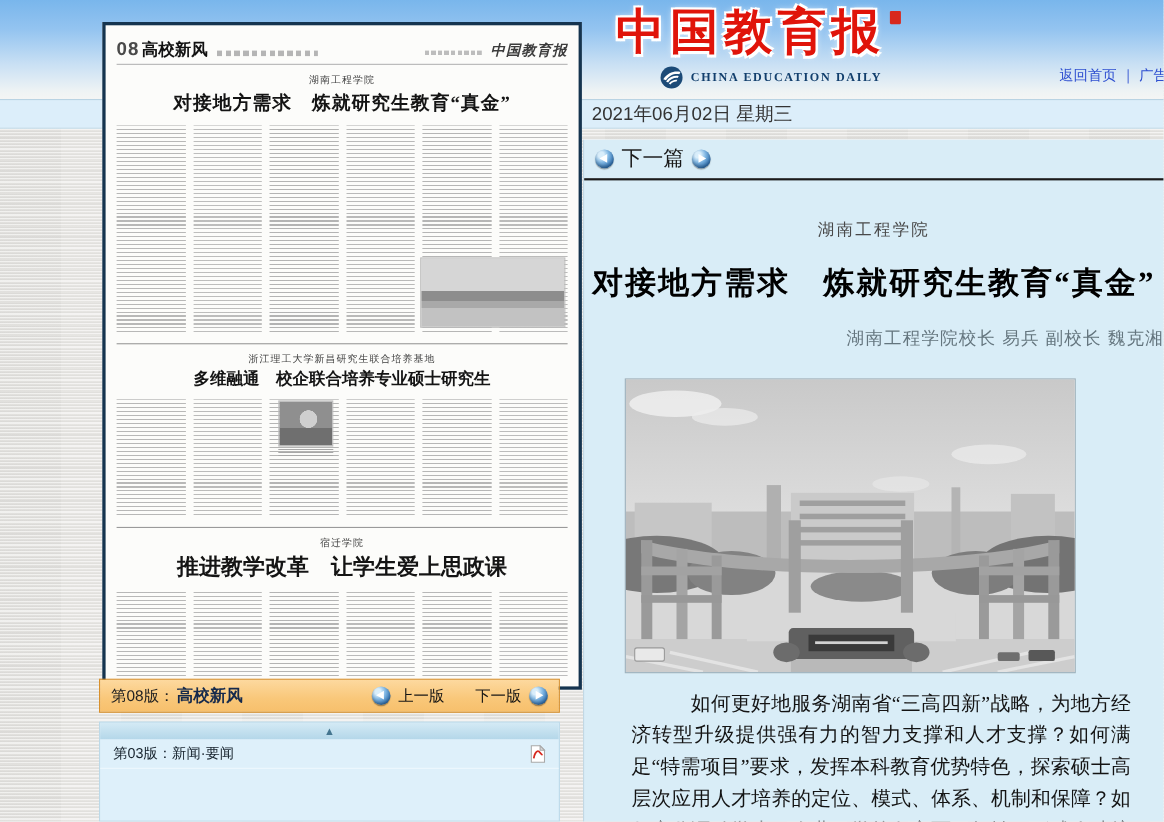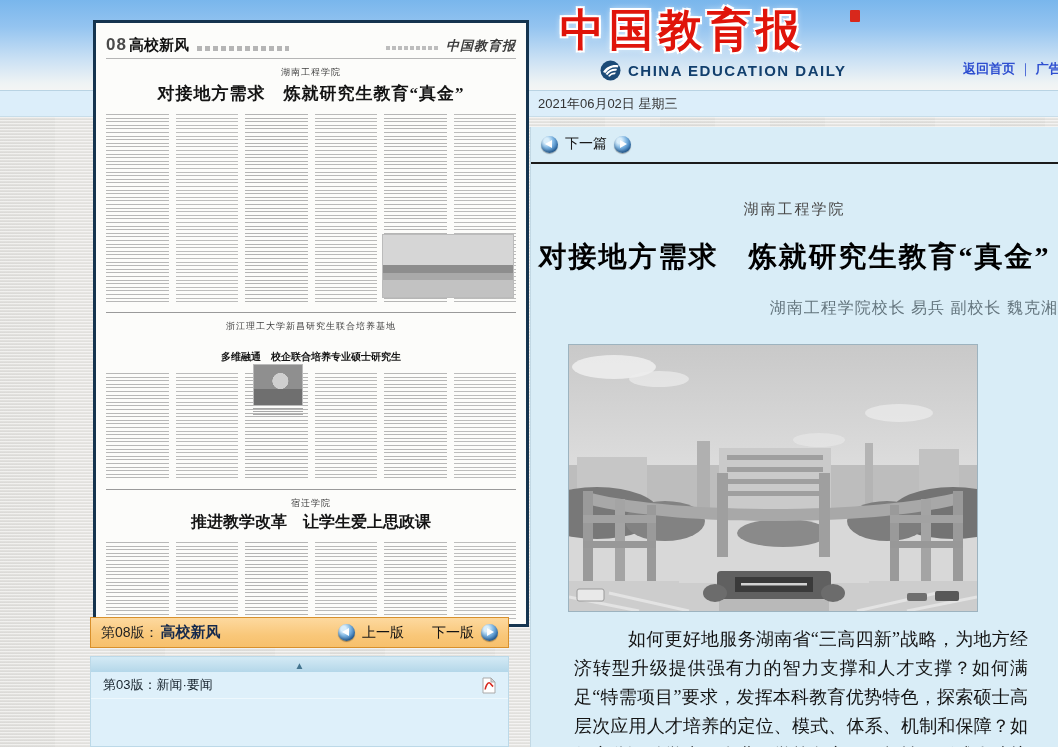--- a/index.html
+++ b/index.html
@@ -8,33 +8,33 @@
     background-image:
       repeating-linear-gradient(180deg, rgba(255,255,255,.45) 0 1px, rgba(0,0,0,.02) 1px 2px, rgba(0,0,0,.045) 2px 3px),
       repeating-linear-gradient(90deg, rgba(0,0,0,.018) 0 55px, rgba(255,255,255,.05) 55px 110px);
     font-family:"Liberation Sans","DejaVu Sans",sans-serif;}
 
   
   .top-sky{position:absolute;top:0;left:0;right:0;height:90px;
     background:linear-gradient(180deg,#79b6ec 0%,#94c4f0 30%,#c9e0f4 65%,#eef3f4 92%,#f4f5f4 100%);}
   .date-bar{position:absolute;top:90px;left:0;right:0;height:27px;background:#dceefa;
     border-top:1px solid #b9d3e3;border-bottom:1px solid #c8dde9;box-sizing:border-box;}
-  .date-text{position:absolute;left:538px;top:0;line-height:26px;font-size:13px;color:#333;}
+  .date-text{position:absolute;left:538px;top:0;line-height:26px;font-size:17px;color:#333;}
 
   .logo{position:absolute;left:560px;top:4px;}
   .logo-cn{font-family:"DejaVu Serif","Liberation Serif",serif;font-weight:900;font-size:44px;
     color:#e0140a;letter-spacing:5px;line-height:52px;
     text-shadow:-2px -2px 0 #fff,2px -2px 0 #fff,-2px 2px 0 #fff,2px 2px 0 #fff,0 0 7px rgba(255,255,255,.95);}
   .logo-seal{position:absolute;right:-14px;top:6px;width:10px;height:12px;background:#d8281c;border-radius:1px;}
   .logo-row{display:flex;align-items:center;gap:7px;margin:4px 0 0 40px;}
-  .logo-en{font-family:Liberation Sans, sans-serif;font-weight:bold;font-size:15px;
+  .logo-en{font-family:Liberation Serif, serif;font-weight:bold;font-size:11px;
     color:#123f6d;letter-spacing:1.5px;}
   .top-links{position:absolute;left:963px;top:60px;width:95px;overflow:hidden;white-space:nowrap;
     font-size:13px;color:#2e4fd0;}
-  .top-links a{color:#2e4fd0;text-decoration:none;font-weight:bold;}
+  .top-links a{color:#2e4fd0;text-decoration:none;}
   .top-links .sep{color:#2e4fd0;padding:0 4px;}
 
   
   .globe{display:inline-block;width:17px;height:17px;border-radius:50%;position:relative;flex:0 0 auto;
     background:radial-gradient(circle at 32% 28%,#d9eefb 0 16%,#7fb6e3 42%,#2a6cae 78%,#174f86 100%);
     box-shadow:0 1px 1px rgba(0,0,0,.35), inset 0 -2px 3px rgba(0,0,0,.25);}
   .globe::after{content:"";position:absolute;}
   .globe.left::after{left:4px;top:4px;border-top:4px solid transparent;border-bottom:4px solid transparent;border-right:7px solid #fff;}
   .globe.right::after{left:6px;top:4px;border-top:4px solid transparent;border-bottom:4px solid transparent;border-left:7px solid #fff;}
 
@@ -48,22 +48,22 @@
     background:repeating-linear-gradient(90deg,#b5b5b5 0 5px,transparent 5px 8px);}
   .np-head-right{margin-left:auto;display:flex;align-items:flex-end;gap:8px;}
   .np-date{width:52px;height:4px;margin-bottom:5px;
     background:repeating-linear-gradient(90deg,#bdbdbd 0 4px,transparent 4px 6px);}
   .np-masthead{font-family:"DejaVu Serif","Liberation Serif",serif;font-weight:bold;font-style:italic;
     font-size:13px;color:#3c3c3c;letter-spacing:1px;}
   .np-art{position:relative;}
   .np-kicker{text-align:center;font-size:9px;color:#3f3f3f;margin-top:7px;letter-spacing:1px;}
   .np-title{text-align:center;font-family:"Liberation Serif","DejaVu Serif",serif;font-weight:bold;color:#141414;}
   .np-title.t1{font-size:17px;margin-top:3px;letter-spacing:1px;}
-  .np-title.t2{font-size:10px;margin-top:17px;font-family:Liberation Mono, monospace;}
-  .np-title.t3{font-size:16px;margin-top:2px;}
+  .np-title.t2{font-size:15px;margin-top:2px;font-family:Liberation Mono, monospace;}
+  .np-title.t3{font-size:20px;margin-top:2px;}
   .np-cols{display:flex;gap:7px;margin-top:9px;}
   .np-col{flex:1;background:repeating-linear-gradient(180deg,#9d9d9d 0 1px,transparent 1px 3.6px);opacity:.72;}
   .np-cols.c1 .np-col{height:188px;}
   .np-cols.c2 .np-col{height:106px;}
   .np-cols.c3 .np-col{height:78px;}
   .np-photo1{position:absolute;right:2px;bottom:4px;width:130px;height:62px;border:1px solid #bbb;
     background:linear-gradient(180deg,#d6d6d6 0 48%,#8d8d8d 48% 62%,#a9a9a9 62% 72%,#c2c2c2 72% 100%);}
   .np-photo2{position:absolute;left:147px;top:44px;width:48px;height:40px;border:1px solid #bbb;background:
     radial-gradient(circle at 55% 40%, #cfcfcf 0 22%, transparent 23%),
     linear-gradient(180deg,#8f8f8f 0 60%,#6f6f6f 60% 100%);}
@@ -86,21 +86,21 @@
     background:#def0fa;border:1px solid #bcd9e8;overflow:hidden;}
   .pl-head{height:15px;background:linear-gradient(180deg,#d4eaf5,#b4d7e9);text-align:center;line-height:13px;cursor:pointer;}
   .pl-head .tri{font-size:10px;color:#44758f;}
   .pl-row{display:flex;align-items:center;height:26px;padding:0 12px;font-size:13px;color:#16222c;
     border-bottom:1px solid #eef8fd;cursor:pointer;}
   .pl-row .pdf{margin-left:auto;display:inline-flex;}
 
   
   .article{position:absolute;left:530px;top:127px;width:528px;height:620px;box-sizing:border-box;
     background:#d9edf7;border-left:1px solid #c2d8e4;overflow:hidden;}
-  .art-nav{display:flex;align-items:center;gap:7px;padding:8px 0 6px 10px;font-size:14px;color:#1a1a1a;height:18px;}
+  .art-nav{display:flex;align-items:center;gap:7px;padding:8px 0 6px 10px;font-size:19px;color:#1a1a1a;height:18px;}
   .art-nav .navlabel{cursor:pointer;}
   .art-rule{border-bottom:2px solid #1b1b1b;margin-top:3px;}
   .art-kicker{text-align:center;margin-top:36px;font-size:15px;color:#494949;letter-spacing:2px;}
   .art-title{text-align:center;margin-top:19px;font-family:"Liberation Serif","DejaVu Serif",serif;
     font-weight:bold;font-size:28px;color:#000;letter-spacing:2px;}
   .art-byline{text-align:right;margin-top:22px;font-size:16px;font-weight:normal;color:#64757e;letter-spacing:1px;}
   .art-photo{margin:25px 0 0 37px;width:408px;height:266px;border:1px solid #9db3bf;background:#ddd;line-height:0;}
   .art-body{margin:13px 30px 0 43px;font-family:"Liberation Serif","DejaVu Serif",serif;
     font-size:18px;line-height:29px;color:#141414;text-align:justify;text-indent:54px;}
 </style>

